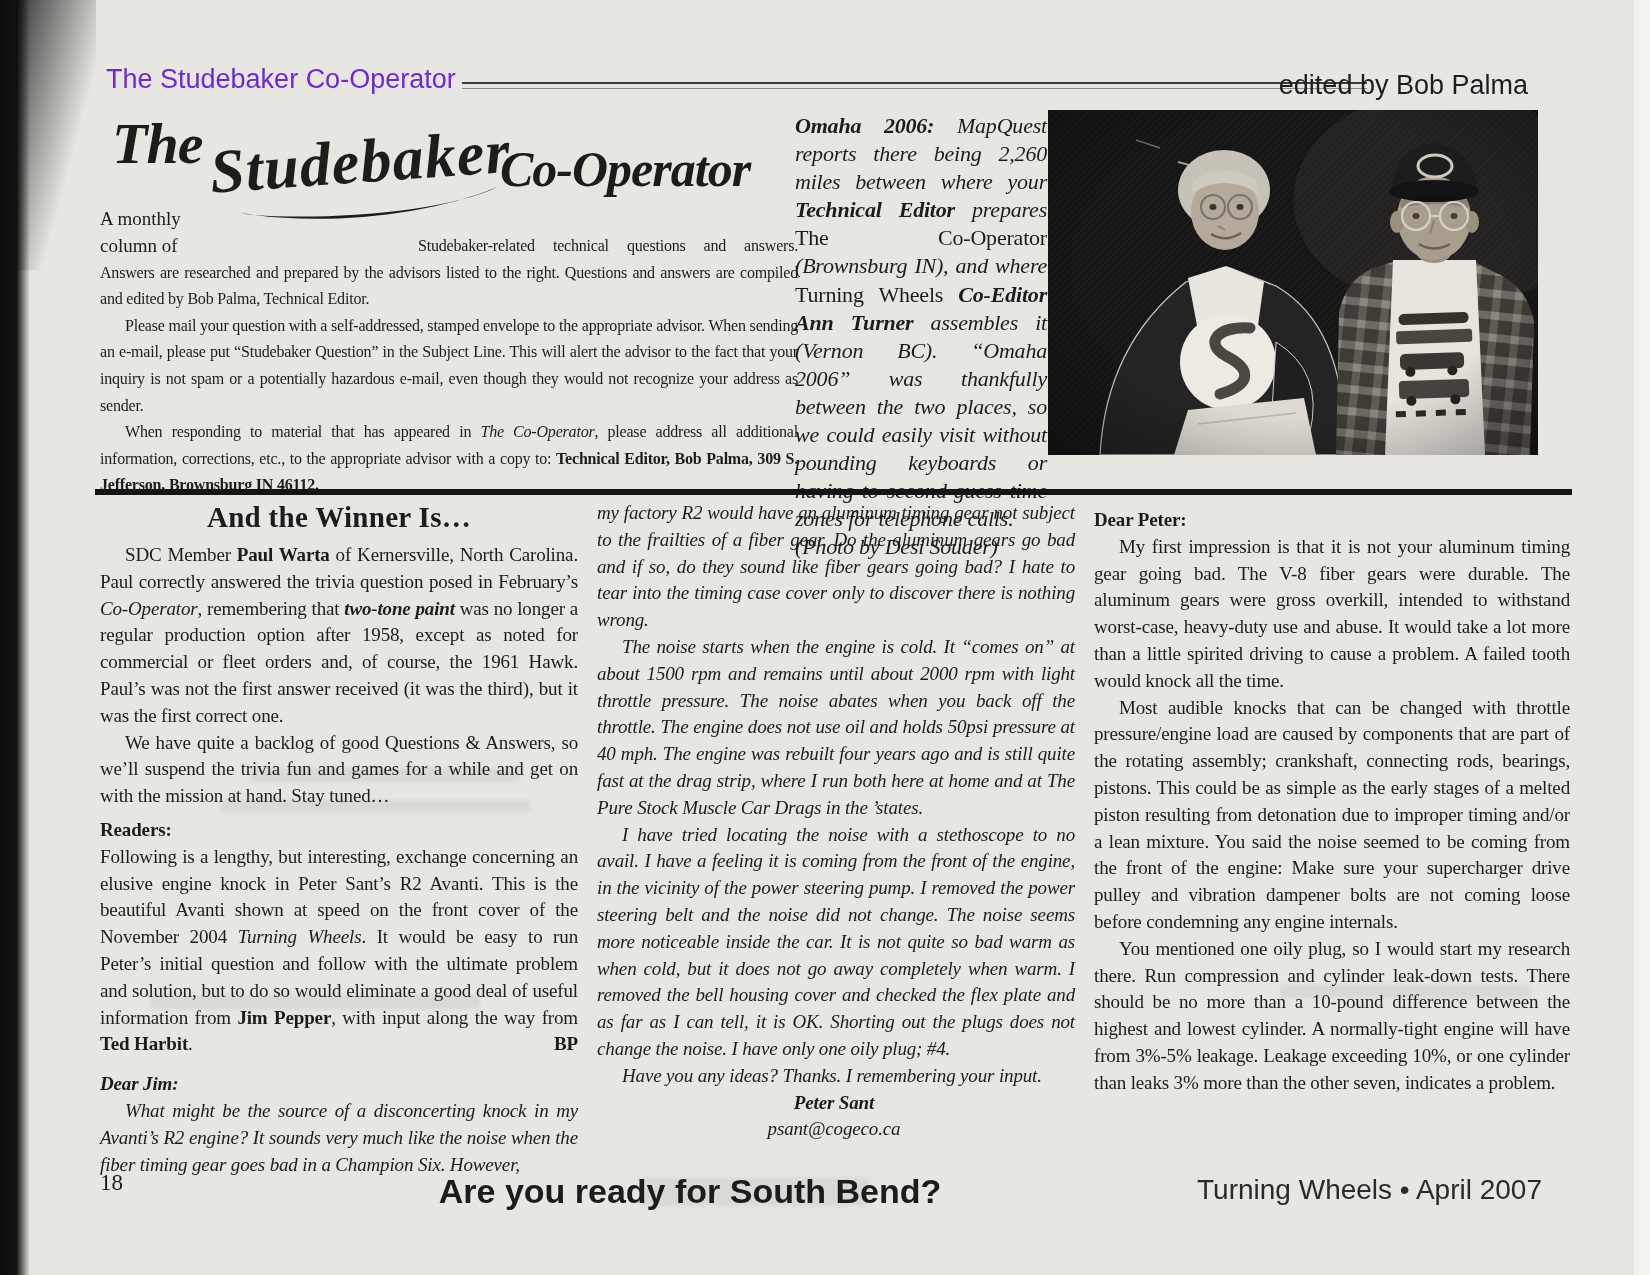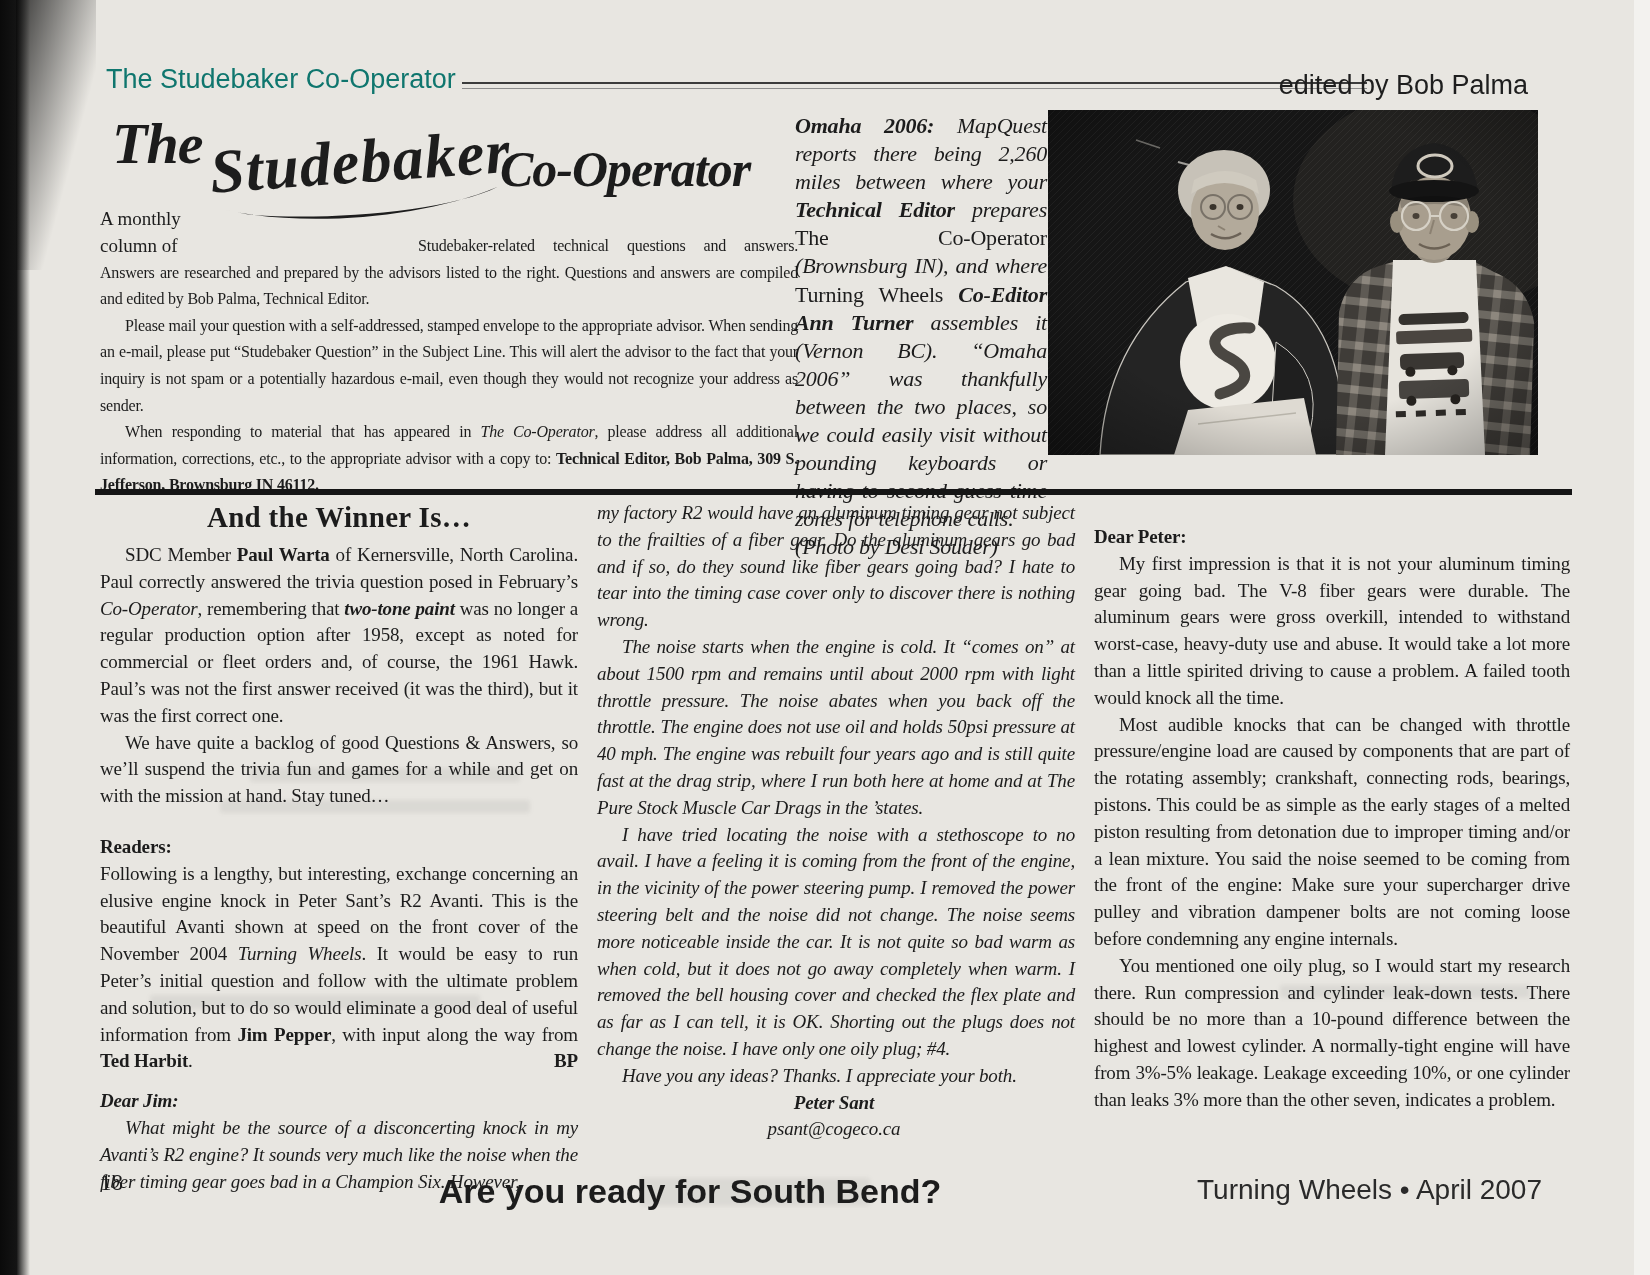--- a/index.html
+++ b/index.html
@@ -7,21 +7,21 @@
         font-family:"Liberation Serif",serif;color:#1c1c1c;}
   
   .scan-left{position:absolute;left:0;top:0;width:30px;height:100%;
              background:linear-gradient(90deg,#0a0a0a 0%,#141414 55%,rgba(40,40,40,0) 100%);}
   .scan-wedge{position:absolute;left:16px;top:0;width:80px;height:270px;
               background:linear-gradient(105deg,rgba(12,12,12,.8) 0%,rgba(12,12,12,0) 65%);}
   .scan-right{position:absolute;right:0;top:0;width:16px;height:100%;background:#f3f2ef;}
   .ghost{position:absolute;background:rgba(70,70,70,.08);filter:blur(2px);border-radius:3px;}
   
   .hdr-title{position:absolute;left:106px;top:64px;font-family:"Liberation Sans",sans-serif;
-             font-size:27px;color:#0f766e;}
+             font-size:27px;color:#6d28d9;}
   .hdr-rule{position:absolute;left:462px;top:82px;width:905px;height:4px;
             border-top:2px solid #3c3c3c;border-bottom:1px solid #8d8d8d;}
   .hdr-edited{position:absolute;right:122px;top:70px;font-family:"Liberation Sans",sans-serif;
               font-size:27px;color:#1e1e1e;}
   
   .logo-the{position:absolute;left:112px;top:110px;font-style:italic;font-weight:bold;
             font-size:58px;letter-spacing:-1px;}
   .logo-script{position:absolute;left:204px;top:96px;width:320px;height:140px;}
   .logo-coop{position:absolute;left:500px;top:140px;font-style:italic;font-weight:bold;
              font-size:50px;letter-spacing:-1px;}
@@ -35,21 +35,21 @@
   
   .rule-thick{position:absolute;left:95px;top:489px;width:1477px;height:6px;background:#151515;}
   .col{position:absolute;top:500px;font-size:19px;line-height:26.8px;text-align:justify;
        letter-spacing:-0.15px;}
   .col1{left:100px;width:478px;}
   .col2{left:597px;width:478px;}
   .col3{left:1094px;width:476px;}
   .ital{font-style:italic;}
   
   .b-h{font-size:29px;font-weight:bold;text-align:center;letter-spacing:.3px;margin:0 0 8px 0;line-height:34px;}
-  .b-lbl{font-weight:bold;margin-top:24px;}
+  .b-lbl{font-weight:bold;margin-top:7px;}
   .b-lbli{font-weight:bold;font-style:italic;margin-top:13px;}
   .b-p{text-indent:25px;}
   .b-p0{text-indent:0;}
   .b-pl{text-indent:318px;}
   .b-sig{text-align:center;padding-right:4px;}
   .bb{font-weight:bold;}
   .ii{font-style:italic;}
   .fr{float:right;}
   
   .footer-num{position:absolute;left:100px;top:1170px;font-size:23px;}
@@ -189,21 +189,21 @@
       <div class="b-p"><span>We have quite a backlog of good Questions &amp; Answers, so we’ll suspend the trivia fun and games for a while and get on with the mission at hand. Stay tuned…</span></div>
       <div class="b-lbl"><span>Readers:</span></div>
       <div class="b-p0"><span>Following is a lengthy, but interesting, exchange concerning an elusive engine knock in Peter Sant’s R2 Avanti. This is the beautiful Avanti shown at speed on the front cover of the November 2004 </span><span class="ii">Turning Wheels</span><span>. It would be easy to run Peter’s initial question and follow with the ultimate problem and solution, but to do so would eliminate a good deal of useful information from </span><span class="bb">Jim Pepper</span><span>, with input along the way from </span><span class="bb">Ted Harbit</span><span>. </span><span class="bb fr">BP</span></div>
       <div class="b-lbli"><span>Dear Jim:</span></div>
       <div class="b-p"><span class="ii">What might be the source of a disconcerting knock in my Avanti’s R2 engine? It sounds very much like the noise when the fiber timing gear goes bad in a Champion Six. However,</span></div>
     </div>
   <div class="col col2 ital">
       <div class="b-p0"><span>my factory R2 would have an aluminum timing gear not subject to the frailties of a fiber gear. Do the aluminum gears go bad and if so, do they sound like fiber gears going bad? I hate to tear into the timing case cover only to discover there is nothing wrong.</span></div>
       <div class="b-p"><span>The noise starts when the engine is cold. It “comes on” at about 1500 rpm and remains until about 2000 rpm with light throttle pressure. The noise abates when you back off the throttle. The engine does not use oil and holds 50psi pressure at 40 mph. The engine was rebuilt four years ago and is still quite fast at the drag strip, where I run both here at home and at The Pure Stock Muscle Car Drags in the ’states.</span></div>
       <div class="b-p"><span>I have tried locating the noise with a stethoscope to no avail. I have a feeling it is coming from the front of the engine, in the vicinity of the power steering pump. I removed the power steering belt and the noise did not change. The noise seems more noticeable inside the car. It is not quite so bad warm as when cold, but it does not go away completely when warm. I removed the bell housing cover and checked the flex plate and as far as I can tell, it is OK. Shorting out the plugs does not change the noise. I have only one oily plug; #4.</span></div>
-      <div class="b-p"><span>Have you any ideas? Thanks. I appreciate your both.</span></div>
+      <div class="b-p"><span>Have you any ideas? Thanks. I remembering your input.</span></div>
       <div class="b-sig"><span class="bb">Peter Sant</span></div>
       <div class="b-sig"><span>psant@cogeco.ca</span></div>
     </div>
   <div class="col col3">
       <div class="b-lbl"><span>Dear Peter:</span></div>
       <div class="b-p"><span>My first impression is that it is not your aluminum timing gear going bad. The V-8 fiber gears were durable. The aluminum gears were gross overkill, intended to withstand worst-case, heavy-duty use and abuse. It would take a lot more than a little spirited driving to cause a problem. A failed tooth would knock all the time.</span></div>
       <div class="b-p"><span>Most audible knocks that can be changed with throttle pressure/engine load are caused by components that are part of the rotating assembly; crankshaft, connecting rods, bearings, pistons. This could be as simple as the early stages of a melted piston resulting from detonation due to improper timing and/or a lean mixture. You said the noise seemed to be coming from the front of the engine: Make sure your supercharger drive pulley and vibration dampener bolts are not coming loose before condemning any engine internals.</span></div>
       <div class="b-p"><span>You mentioned one oily plug, so I would start my research there. Run compression and cylinder leak-down tests. There should be no more than a 10-pound difference between the highest and lowest cylinder. A normally-tight engine will have from 3%-5% leakage. Leakage exceeding 10%, or one cylinder than leaks 3% more than the other seven, indicates a problem.</span></div>
     </div>
 

